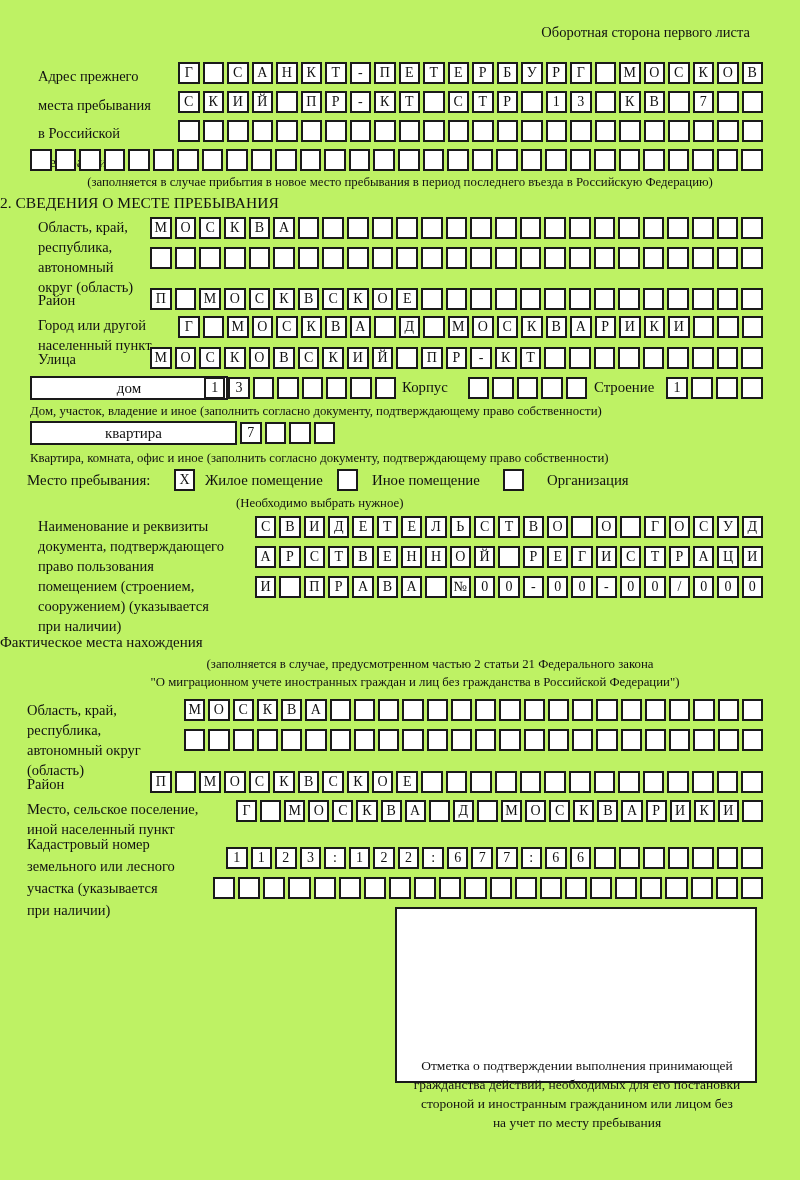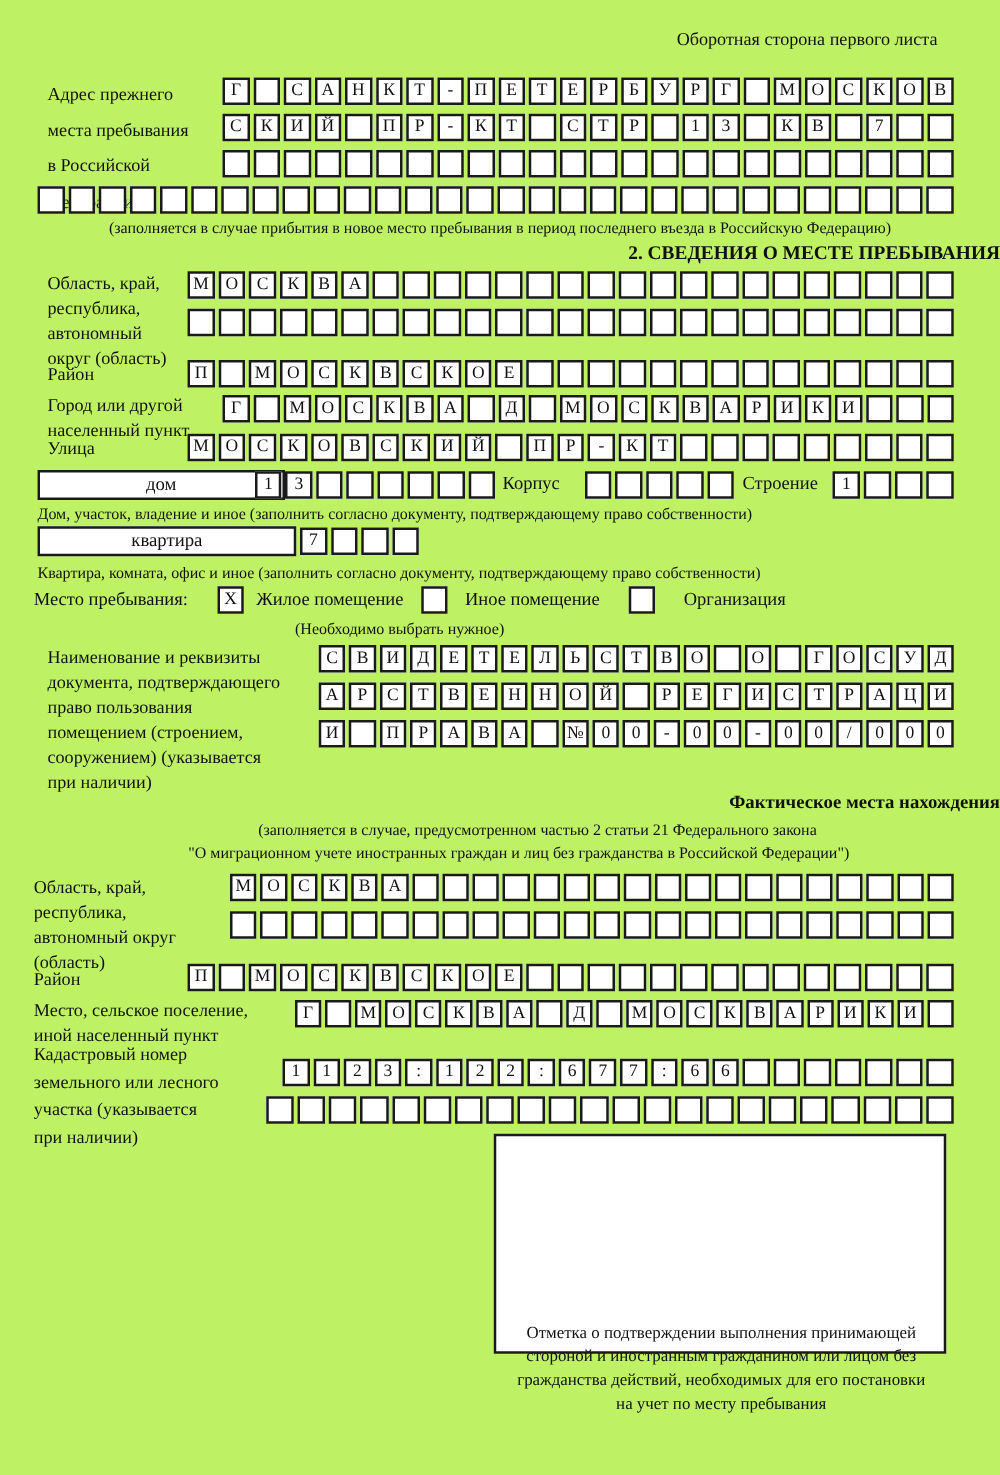--- a/index.html
+++ b/index.html
@@ -2,21 +2,21 @@
 <html><head>
 <meta charset="utf-8">
 <style>
   html,body{margin:0;padding:0;background:#fff;}
   .page{position:relative;width:800px;height:1180px;background:#bef264;color:#111;
         font-family:"Liberation Serif",serif;overflow:hidden;}
   .label{position:absolute;font-size:14.5px;color:#111;}
   .label .line{white-space:nowrap;}
   .caption{position:absolute;font-size:12.8px;white-space:nowrap;}
   .caption.center{text-align:center;white-space:normal;}
-  .title{position:absolute;font-weight:bold;font-size:15.5px;text-align:right;}
+  .title{position:absolute;font-weight:normal;font-size:15.5px;text-align:left;}
   .boxrow{position:absolute;display:grid;grid-auto-flow:column;grid-auto-columns:1fr;
           gap:3px;height:22px;}
   .cell{box-sizing:border-box;border:2px solid #1a1a1a;background:#fff;
         display:flex;align-items:center;justify-content:center;
         font-size:14px;line-height:1;overflow:hidden;}
   .cellbox{position:absolute;box-sizing:border-box;width:21px;height:22px;
            border:2px solid #1a1a1a;background:#fff;display:flex;align-items:center;
            justify-content:center;font-size:14px;}
   .labelbox{position:absolute;box-sizing:border-box;border:2px solid #1a1a1a;background:#fff;
             display:flex;align-items:center;justify-content:center;font-size:15px;}
@@ -597,18 +597,18 @@
       <div class="cell"></div>
       <div class="cell"></div>
       <div class="cell"></div>
       <div class="cell"></div>
       <div class="cell"></div>
     </div>
 
   <div class="stamp" style="left:395px;top:907px;width:362px;height:176px;"></div>
   <div class="caption center" style="left:388px;top:1056px;width:378px;font-size:13.5px;line-height:19px;white-space:normal;">
       <div class="line">Отметка о подтверждении выполнения принимающей</div>
+      <div class="line">гражданства действий, необходимых для его постановки</div>
       <div class="line">стороной и иностранным гражданином или лицом без</div>
-      <div class="line">гражданства действий, необходимых для его постановки</div>
       <div class="line">на учет по месту пребывания</div>
     </div>
 
 </div>
 
 </body></html>

